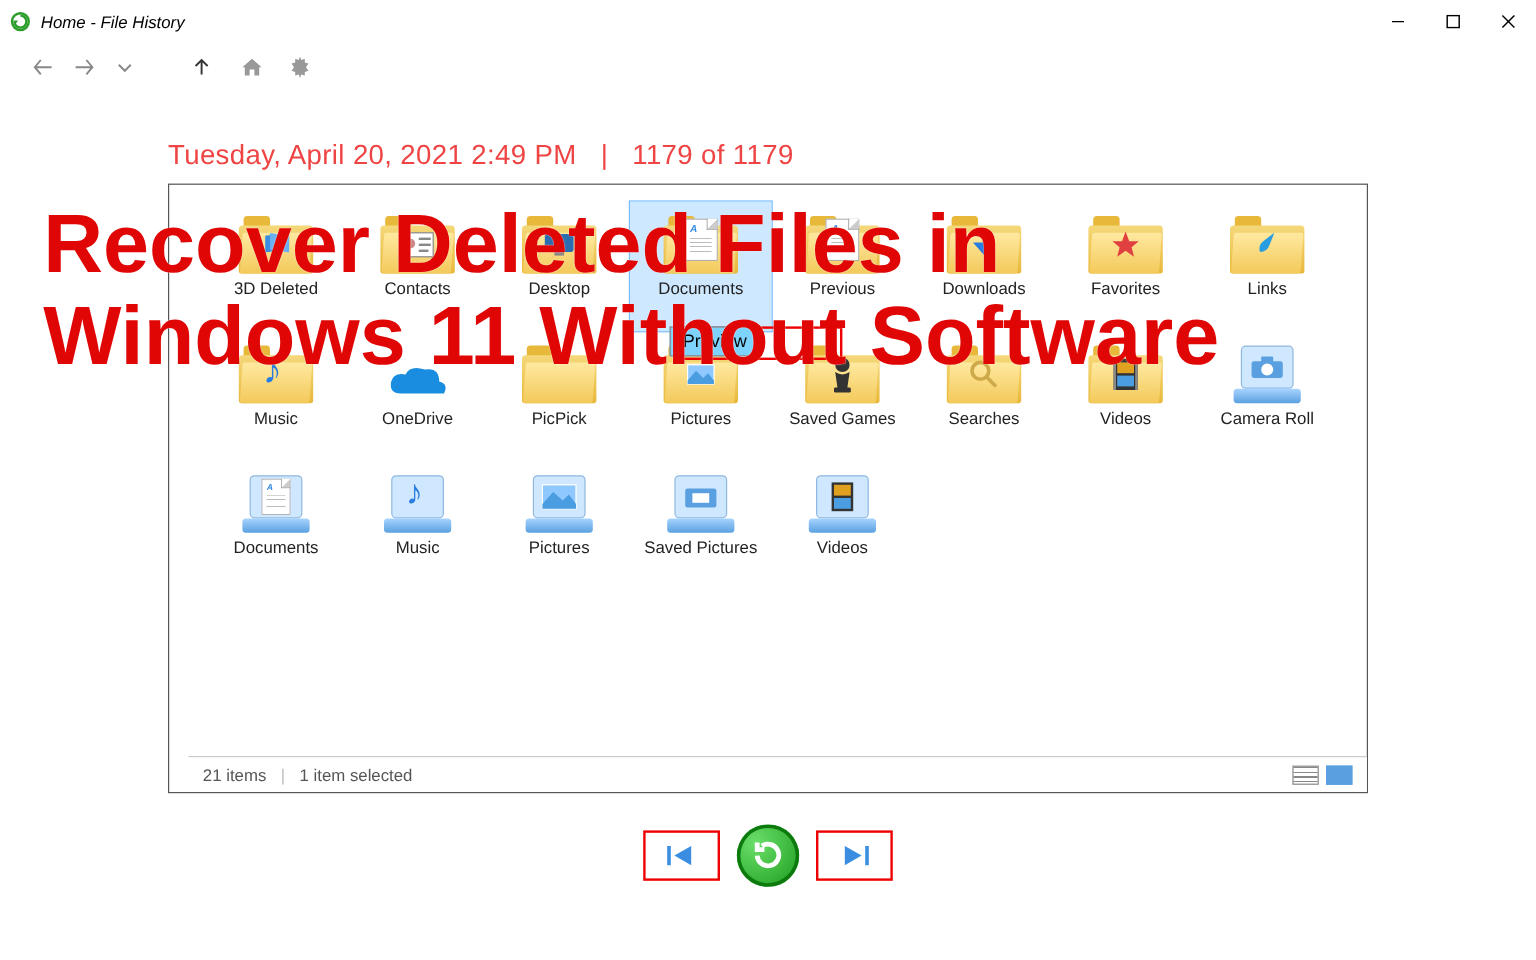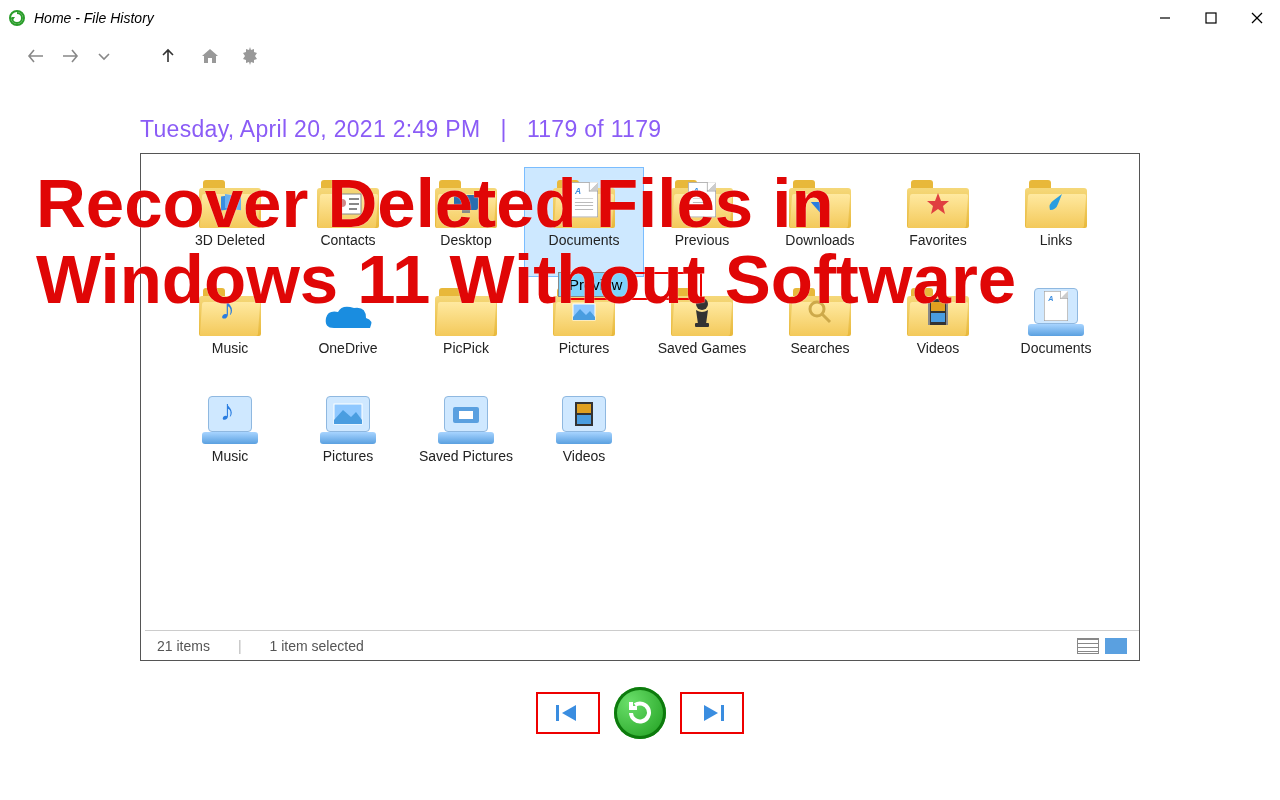--- a/index.html
+++ b/index.html
@@ -19,21 +19,21 @@
 .navbtn svg { width: 18px; height: 18px; }
 .addrwrap { display: flex; align-items: stretch; height: 30px; margin-left: 8px; }
 .address { width: 505px; border: 1px solid #222; display: flex; align-items: center; padding: 0 8px; font-size: 15px; position: relative; }
 .address .chev { position: absolute; right: 8px; top: 7px; }
 .refresh { width: 34px; border: 1px solid #222; border-left: 2px solid #222; display: flex; align-items: center; justify-content: center; margin-left: -1px; }
 .searchbox { width: 308px; height: 30px; border: 1px solid #ccc; display: flex; align-items: center; padding: 0 10px; margin-left: 42px; color: #888; font-size: 15px; }
 .searchbox .sicon { margin-left: auto; font-style: italic; font-weight: bold; color: #777; }
 .righticon { width: 24px; height: 24px; margin-left: 10px; display: flex; align-items: center; justify-content: center; color: #999; }
 
 .content { padding: 40px 0 0 140px; position: relative; }
-.datetime { font-size: 23px; color: #8b5cf6; margin-bottom: 10px; letter-spacing: 0.3px; }
+.datetime { font-size: 23px; color: #ef4444; margin-bottom: 10px; letter-spacing: 0.3px; }
 
 .pane { width: 1000px; height: 508px; border: 1px solid #555; background: #fff; position: relative; }
 .grid { padding: 14px 20px 0 30px; display: flex; flex-wrap: wrap; gap: 0; align-content: flex-start; }
 .item { width: 118px; height: 108px; display: flex; flex-direction: column; align-items: center; text-align: center; font-size: 14px; color: #222; position: relative; padding-top: 4px; }
 .item.sel { background: #cde8ff; outline: 1px solid #7abdff; }
 .item .iconwrap { width: 70px; height: 56px; display: flex; align-items: flex-end; justify-content: center; margin-bottom: 4px; }
 .item .lbl { line-height: 1.15; max-width: 100px; }
 
 .folder { width: 62px; height: 48px; position: relative; }
 .folder .back { position: absolute; left: 0; bottom: 0; width: 62px; height: 40px; background: linear-gradient(#f5d87a,#e8b83a); border-radius: 3px 3px 2px 2px; }
@@ -43,21 +43,21 @@
 
 .doc { width: 40px; height: 50px; background: #fff; border: 1px solid #999; position: relative; }
 .doc::before { content: ""; position: absolute; right: -1px; top: -1px; width: 12px; height: 12px; background: linear-gradient(135deg,#fff 48%,#ccc 52%); border-left: 1px solid #999; border-bottom: 1px solid #999; }
 .doc .a { position: absolute; left: 6px; top: 4px; font-size: 12px; font-style: italic; font-weight: bold; color: #3a8de0; }
 .doc .lines { position: absolute; left: 6px; top: 22px; right: 6px; height: 18px; background: repeating-linear-gradient(#bbb 0 1px, transparent 1px 5px); }
 
 .lib { width: 56px; height: 50px; position: relative; }
 .lib .panel { position: absolute; left: 6px; top: 2px; width: 44px; height: 36px; background: #cfe8ff; border: 1px solid #8fb8e0; border-radius: 4px; display: flex; align-items: center; justify-content: center; }
 .lib .base { position: absolute; left: 0; bottom: 0; width: 56px; height: 12px; background: linear-gradient(#a8d4ff,#5aa0e0); border-radius: 3px; }
 
-.statusbar { position: absolute; left: 4px; right: 0; bottom: 0; height: 30px; border-top: 1px solid #ccc; display: flex; align-items: center; padding: 0 12px; font-size: 14px; color: #555; gap: 28px; background: #fff; }
+.statusbar { position: absolute; left: 16px; right: 0; bottom: 0; height: 30px; border-top: 1px solid #ccc; display: flex; align-items: center; padding: 0 12px; font-size: 14px; color: #555; gap: 12px; background: #fff; }
 .statusbar .divider { color: #bbb; }
 .viewbtns { margin-left: auto; display: flex; gap: 6px; }
 .viewbtns .vb { width: 22px; height: 16px; border: 1px solid #888; display: inline-block; }
 .viewbtns .vb.details { background: repeating-linear-gradient(#888 0 1px, transparent 1px 4px); }
 .viewbtns .vb.icons { background: #5aa0e0; border-color: #5aa0e0; }
 
 .bottombar { margin-top: 26px; display: flex; align-items: center; gap: 14px; width: 1000px; justify-content: center; }
 .arrowbtn { width: 64px; height: 42px; border: 2px solid #e00; display: flex; align-items: center; justify-content: center; color: #3a8de0; }
 .arrowbtn svg { width: 28px; height: 20px; fill: #3a8de0; }
 .restorebtn { width: 52px; height: 52px; border-radius: 50%; background: radial-gradient(circle at 30% 30%, #6adf6a, #1a9a1a); display: flex; align-items: center; justify-content: center; box-shadow: inset 0 0 0 3px #0d7a0d; }
@@ -368,20 +368,35 @@
                   <rect x="1" y="1" width="20" height="26" fill="#333"></rect>
                   <rect x="4" y="4" width="14" height="9" fill="#e0a020"></rect>
                   <rect x="4" y="15" width="14" height="9" fill="#4a9de0"></rect>
                   <rect x="1" y="1" width="2" height="26" fill="#888"></rect>
                   <rect x="19" y="1" width="2" height="26" fill="#888"></rect>
                 </svg>
               </div>
             </div>
           </div>
         <div class="lbl">Videos</div>
+      </div>
+      <div class="item">
+        <div class="iconwrap">
+            <div class="lib">
+              <div class="panel">
+                <svg width="30" height="22" viewBox="0 0 30 22">
+                  <rect x="2" y="6" width="26" height="14" fill="#5aa0e0" rx="2"></rect>
+                  <rect x="10" y="2" width="10" height="6" fill="#5aa0e0" rx="1"></rect>
+                  <circle cx="15" cy="13" r="5" fill="#fff"></circle>
+                </svg>
+              </div>
+              <div class="base"></div>
+            </div>
+          </div>
+        <div class="lbl">Camera Roll</div>
       </div>
 
       <div class="item">
         <div class="iconwrap">
             <div class="lib">
               <div class="panel">
                 <div class="doc" style="transform:scale(0.6)">
                   <div class="a">A</div>
                   <div class="lines"></div>
                 </div>

